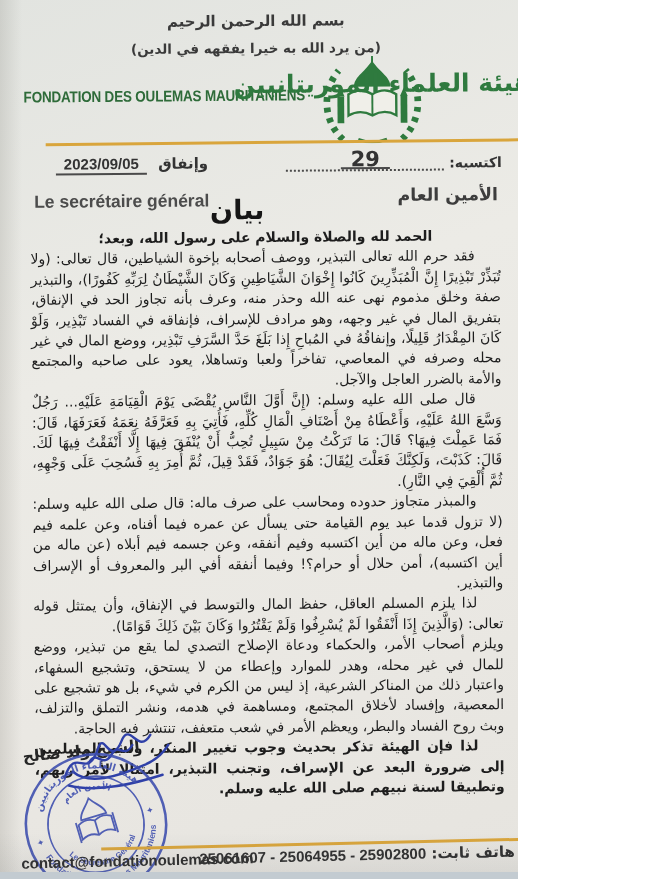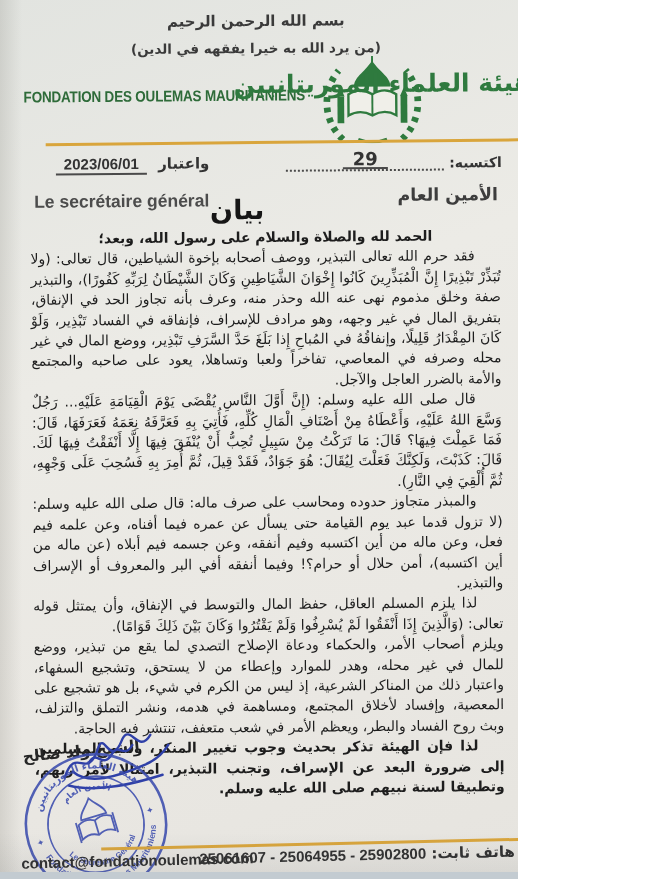--- a/index.html
+++ b/index.html
@@ -25,21 +25,21 @@
   .org-ar{position:absolute;right:-16px;top:70px;color:#2f7a3f;font-weight:bold;
     font-size:25px;white-space:nowrap;direction:rtl;}
   .emblem{position:absolute;left:302px;top:56px;}
   .gold-line{position:absolute;height:3px;background:#d9a53c;}
   .gold-top{top:141px;left:48px;right:-4px;transform:rotate(-0.15deg);}
   .gold-bottom{top:843px;left:98px;right:-4px;transform:rotate(-0.85deg);}
 
   .num-field{position:absolute;right:14px;top:152px;direction:rtl;font-size:14px;font-weight:bold;color:#333;}
   .num-dots{display:inline-block;width:158px;border-bottom:2px dotted #4a4a4a;text-align:center;
     vertical-align:bottom;line-height:16px;}
-  .num-val{display:inline-block;padding:0 10px;border-bottom:2px solid #4a4a4a;font-size:18px;}
+  .num-val{display:inline-block;padding:0 10px;border-bottom:2px solid #4a4a4a;font-size:21px;}
   .date-field{position:absolute;left:58px;top:154px;direction:rtl;font-size:15px;font-weight:bold;color:#333;}
   .date-val{display:inline-block;margin-right:6px;padding:0 8px 1px;border-bottom:2px solid #4a4a4a;
     font-family:"Liberation Sans",sans-serif;direction:ltr;}
   .amin{position:absolute;right:18px;top:186px;font-size:17.5px;font-weight:bold;color:#3d3d3d;direction:rtl;}
   .secretaire{position:absolute;left:36px;top:190px;font-size:17.5px;font-weight:600;color:#4c4c4c;
     font-family:"Liberation Sans",sans-serif;}
   .doc-title{position:absolute;left:0;right:40px;top:194px;text-align:center;font-size:27px;
     font-weight:bold;color:#161616;direction:rtl;}
 
   .body-text{position:absolute;top:227px;right:16px;left:32px;direction:rtl;text-align:justify;
@@ -90,22 +90,22 @@
     <div class="org-ar">هيئة العلماء الموريتانيين</div>
 
     <div class="gold-line gold-top"></div>
 
     <div class="num-field">
       <span>اكتسبه:</span>
       <span class="num-dots"><span class="num-val">29</span></span>
     </div>
 
     <div class="date-field">
-      <span>واعتبار</span>
-      <span class="date-val">2023/06/01</span>
+      <span>وإنفاق</span>
+      <span class="date-val">2023/09/05</span>
     </div>
 
     <div class="amin">الأمين العام</div>
     <div class="secretaire">Le secrétaire général</div>
 
     <div class="doc-title">بيان</div>
 
     <div class="body-text">
       <p class="opening no-indent">الحمد لله والصلاة والسلام على رسول الله، وبعد؛</p>
       <p>فقد حرم الله تعالى التبذير، ووصف أصحابه بإخوة الشياطين، قال تعالى: (ولا تُبَذِّرْ تَبْذِيرًا إِنَّ الْمُبَذِّرِينَ كَانُوا إِخْوَانَ الشَّيَاطِينِ وَكَانَ الشَّيْطَانُ لِرَبِّهِ كَفُورًا)، والتبذير صفة وخلق مذموم نهى عنه الله وحذر منه، وعرف بأنه تجاوز الحد في الإنفاق، بتفريق المال في غير وجهه، وهو مرادف للإسراف، فإنفاقه في الفساد تَبْذِير، وَلَوْ كَانَ المِقْدَارُ قَلِيلًا، وإنفاقُهُ في المُباحِ إِذا بَلَغَ حَدَّ السَّرَفِ تَبْذِير، ووضع المال في غير محله وصرفه في المعاصي، تفاخراً ولعبا وتساهلا، يعود على صاحبه والمجتمع والأمة بالضرر العاجل والآجل.</p>

